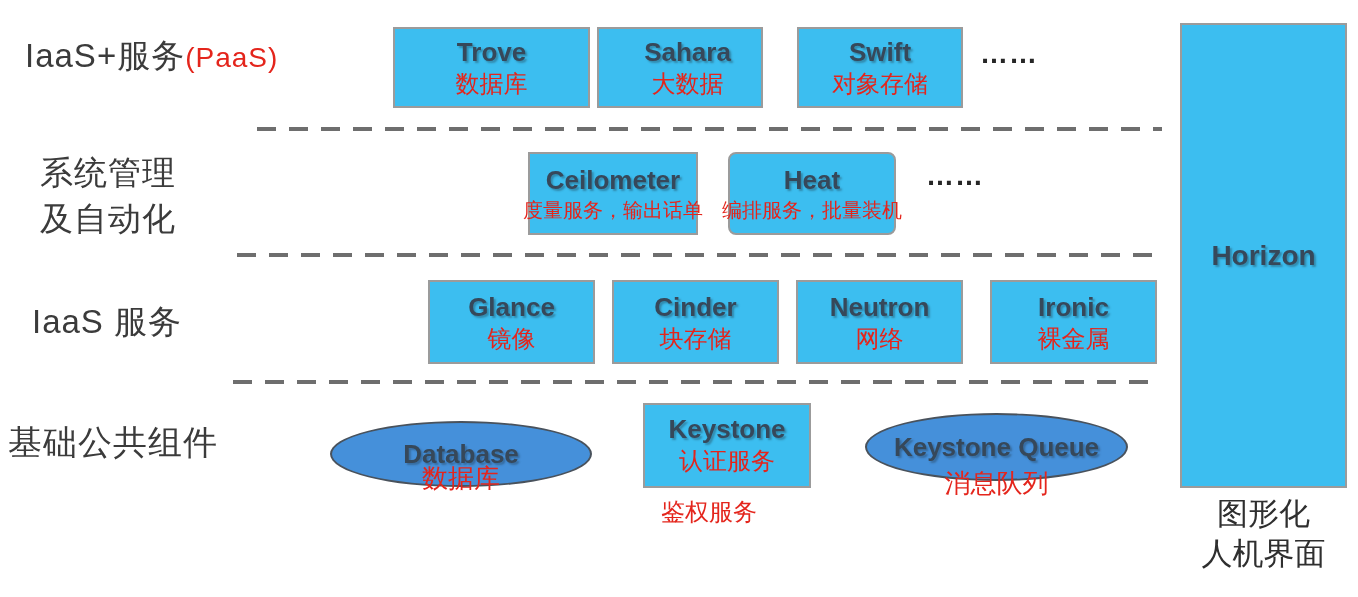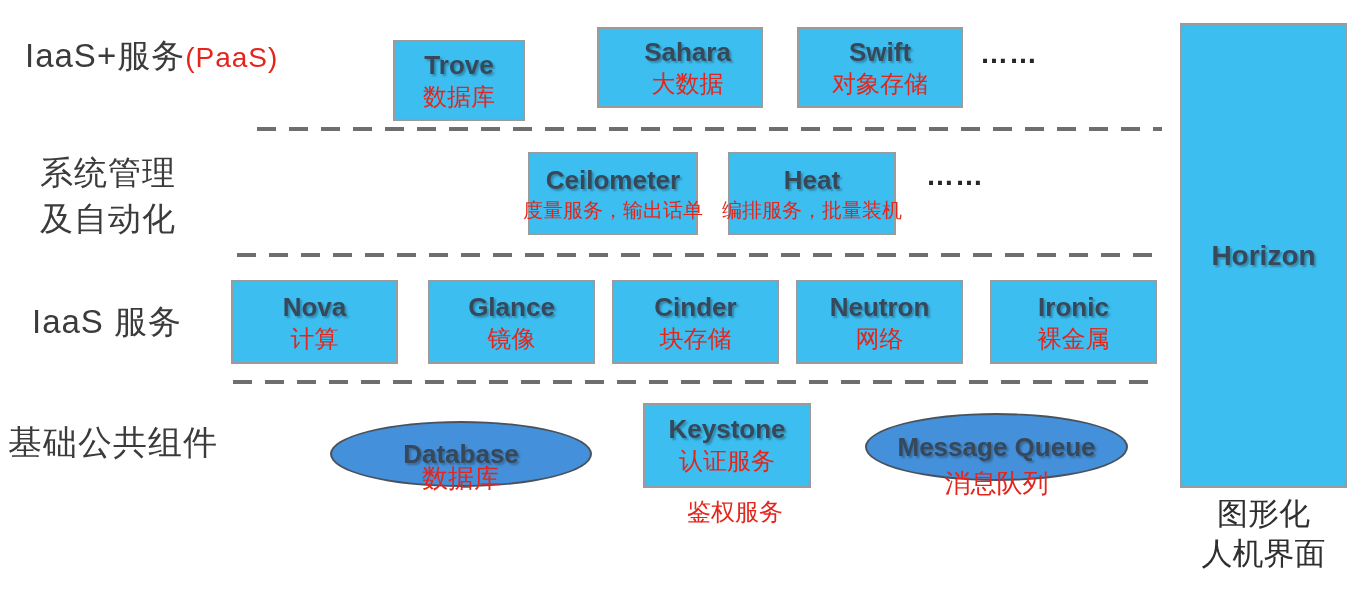--- a/index.html
+++ b/index.html
@@ -92,21 +92,21 @@
     display:flex;
     flex-direction:column;
     align-items:center;
     padding-top:9px;
     overflow:visible;
   }
   .keystone-sub2{
     position:absolute;
     left:16px;right:0;
     top:93px;
-    text-align:center;
+    text-align:left;
     color:#e4251c;
     font-size:24px;
     line-height:28px;
     white-space:nowrap;
   }
   .horizon-box{
     position:absolute;
     left:1180px;top:23px;width:167px;height:465px;
     background:#3cbef0;
     border:2px solid #9b9b9b;
@@ -142,52 +142,48 @@
 
   <div class="layer-label" style="left:32px;top:300px;">IaaS 服务</div>
 
   <div class="layer-label" style="left:40px;top:150px;line-height:46px;">
     <div>系统管理</div>
     <div>及自动化</div>
   </div>
 
   <div class="layer-label" style="left:8px;top:420px;font-size:34px;">基础公共组件</div>
 
-  <div class="svc-box" style="left:393px;top:27px;width:132px;height:81px;margin-top:13px;">
+  <div class="svc-box" style="left:393px;top:27px;width:197px;height:81px;">
     <div class="svc-title">Trove</div>
     <div class="svc-sub">数据库</div>
   </div>
   <div class="svc-box" style="left:597px;top:27px;width:166px;height:81px;padding-left:15px;">
     <div class="svc-title">Sahara</div>
     <div class="svc-sub">大数据</div>
   </div>
   <div class="svc-box" style="left:797px;top:27px;width:166px;height:81px;">
     <div class="svc-title">Swift</div>
     <div class="svc-sub">对象存储</div>
   </div>
   <div class="dots" style="left:980px;top:38px;">……</div>
 
   <div class="dash-line" style="left:257px;top:127px;width:905px;"></div>
 
   <div class="svc-box" style="left:528px;top:152px;width:170px;height:83px;">
     <div class="svc-title">Ceilometer</div>
     <div class="svc-sub small">度量服务，输出话单</div>
   </div>
-  <div class="svc-box" style="left:728px;top:152px;width:168px;height:83px;">
+  <div class="svc-box" style="left:728px;top:152px;width:168px;height:83px;border-radius:8px;">
     <div class="svc-title">Heat</div>
     <div class="svc-sub small">编排服务，批量装机</div>
   </div>
   <div class="dots" style="left:926px;top:160px;">……</div>
 
   <div class="dash-line" style="left:237px;top:253px;width:920px;"></div>
 
-  <div class="svc-box" style="left:231px;top:280px;width:167px;height:84px;">
-    <div class="svc-title">Nova</div>
-    <div class="svc-sub">计算</div>
-  </div>
   <div class="svc-box" style="left:428px;top:280px;width:167px;height:84px;">
     <div class="svc-title">Glance</div>
     <div class="svc-sub">镜像</div>
   </div>
   <div class="svc-box" style="left:612px;top:280px;width:167px;height:84px;">
     <div class="svc-title">Cinder</div>
     <div class="svc-sub">块存储</div>
   </div>
   <div class="svc-box" style="left:796px;top:280px;width:167px;height:84px;">
     <div class="svc-title">Neutron</div>
@@ -208,21 +204,21 @@
   </div>
 
   <div class="keystone-box" style="left:643px;top:403px;width:168px;height:85px;">
     <div class="svc-title">Keystone</div>
     <div class="svc-sub">认证服务</div>
     <div class="keystone-sub2">鉴权服务</div>
   </div>
 
   <div class="ellipse-wrap" style="left:865px;top:413px;width:263px;height:100px;">
     <div class="ellipse" style="height:68px;">
-      <div class="svc-title">Message Queue</div>
+      <div class="svc-title">Keystone Queue</div>
     </div>
     <div class="ellipse-sub" style="top:55px;">消息队列</div>
   </div>
 
   <div class="horizon-box">
     <div class="horizon-title">Horizon</div>
   </div>
   <div class="horizon-caption">
     <div>图形化</div>
     <div>人机界面</div>

